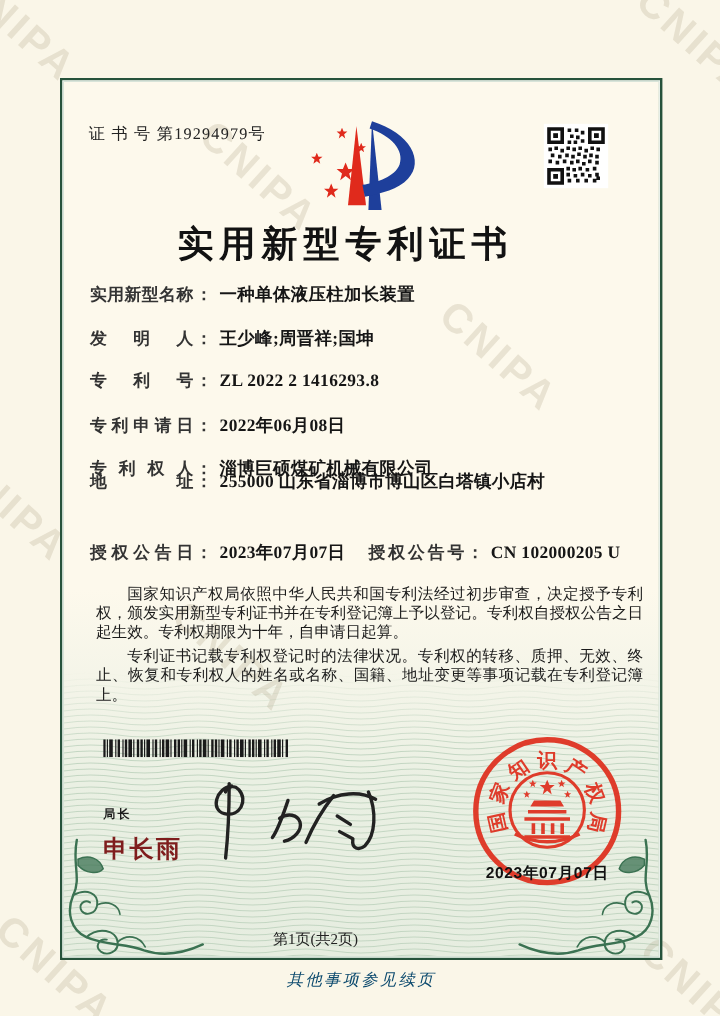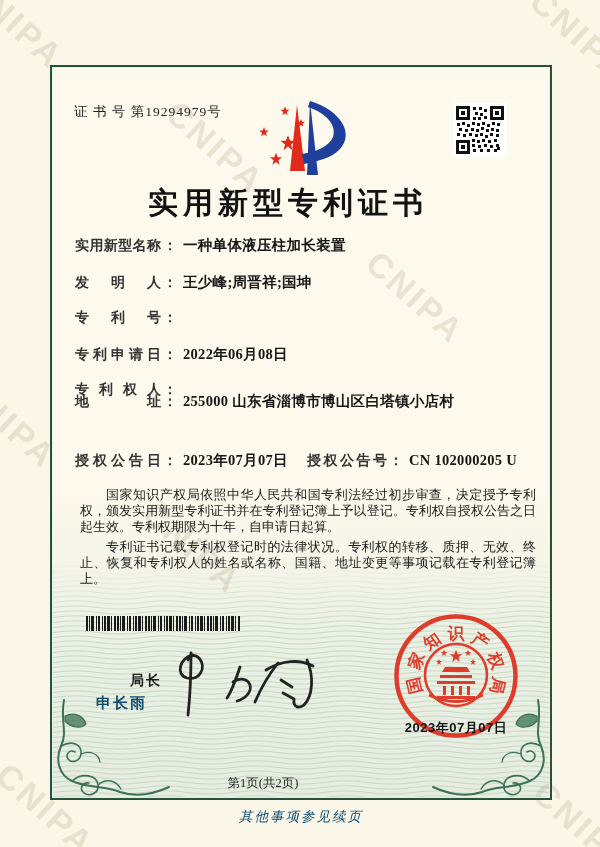--- a/index.html
+++ b/index.html
@@ -56,23 +56,23 @@
     display:inline-block;width:80px;font-size:14px;font-weight:600;color:#333;
     text-align:justify;text-align-last:justify;
   }
   .paras{
     position:absolute;left:80px;top:487px;width:456px;z-index:5;
     font-size:13px;line-height:16.2px;color:#1b1b1b;text-align:justify;
   }
   .paras p{margin:0 0 3px 0;text-indent:2em;}
   .barcode{position:absolute;left:86px;top:616px;z-index:5;}
   .director-title{position:absolute;left:86px;top:672px;z-index:5;
-    font-family:"Liberation Sans","DejaVu Sans",sans-serif;font-size:14px;font-weight:700;letter-spacing:2px;color:#1d1d1d;margin-left:44px;}
-  .director-name{position:absolute;left:96px;top:694px;z-index:5;
-    font-family:"Liberation Sans","DejaVu Sans",sans-serif;font-size:15px;font-weight:700;letter-spacing:2px;color:#0c4a6e;}
+    font-family:"Liberation Sans","DejaVu Sans",sans-serif;font-size:10px;font-weight:700;letter-spacing:2px;color:#1d1d1d;}
+  .director-name{position:absolute;left:86px;top:694px;z-index:5;
+    font-family:"Liberation Sans","DejaVu Sans",sans-serif;font-size:20px;font-weight:700;letter-spacing:2px;color:#7f1d1d;}
   .signature{position:absolute;left:160px;top:645px;z-index:5;}
   .seal{position:absolute;left:391px;top:611px;z-index:6;opacity:.93;}
   .seal-date{
     position:absolute;left:397px;top:719px;width:118px;z-index:7;text-align:center;
     font-family:"Liberation Sans","DejaVu Sans",sans-serif;font-size:13px;font-weight:700;color:#111;letter-spacing:.5px;
   }
   .page-info{position:absolute;left:50px;top:775px;width:426px;z-index:5;text-align:center;font-size:12.5px;color:#222;}
   .footer-note{position:absolute;left:50px;top:808px;width:502px;z-index:5;text-align:center;
     font-size:13.5px;font-style:italic;color:#0c4a6e;letter-spacing:2px;}
 </style>
@@ -172,29 +172,31 @@
     <span class="val">一种单体液压柱加长装置</span>
   </div>
   <div class="row" style="top:273px">
     <span class="lbl">发明人</span>
     <span class="colon">：</span>
     <span class="val">王少峰;周晋祥;国坤</span>
   </div>
   <div class="row" style="top:309px">
     <span class="lbl">专利号</span>
     <span class="colon">：</span>
+    <span class="val">ZL 2022 2 1416293.8</span>
   </div>
   <div class="row" style="top:345px">
     <span class="lbl">专利申请日</span>
     <span class="colon">：</span>
     <span class="val">2022年06月08日</span>
   </div>
   <div class="row" style="top:381px">
     <span class="lbl">专利权人</span>
     <span class="colon">：</span>
+    <span class="val">淄博巨硕煤矿机械有限公司</span>
   </div>
   <div class="row" style="top:392px">
     <span class="lbl">地址</span>
     <span class="colon">：</span>
     <span class="val">255000 山东省淄博市博山区白塔镇小店村</span>
   </div>
   <div class="row" style="top:451px">
     <span class="lbl">授权公告日</span>
     <span class="colon">：</span>
     <span class="val fixed">2023年07月07日</span>

